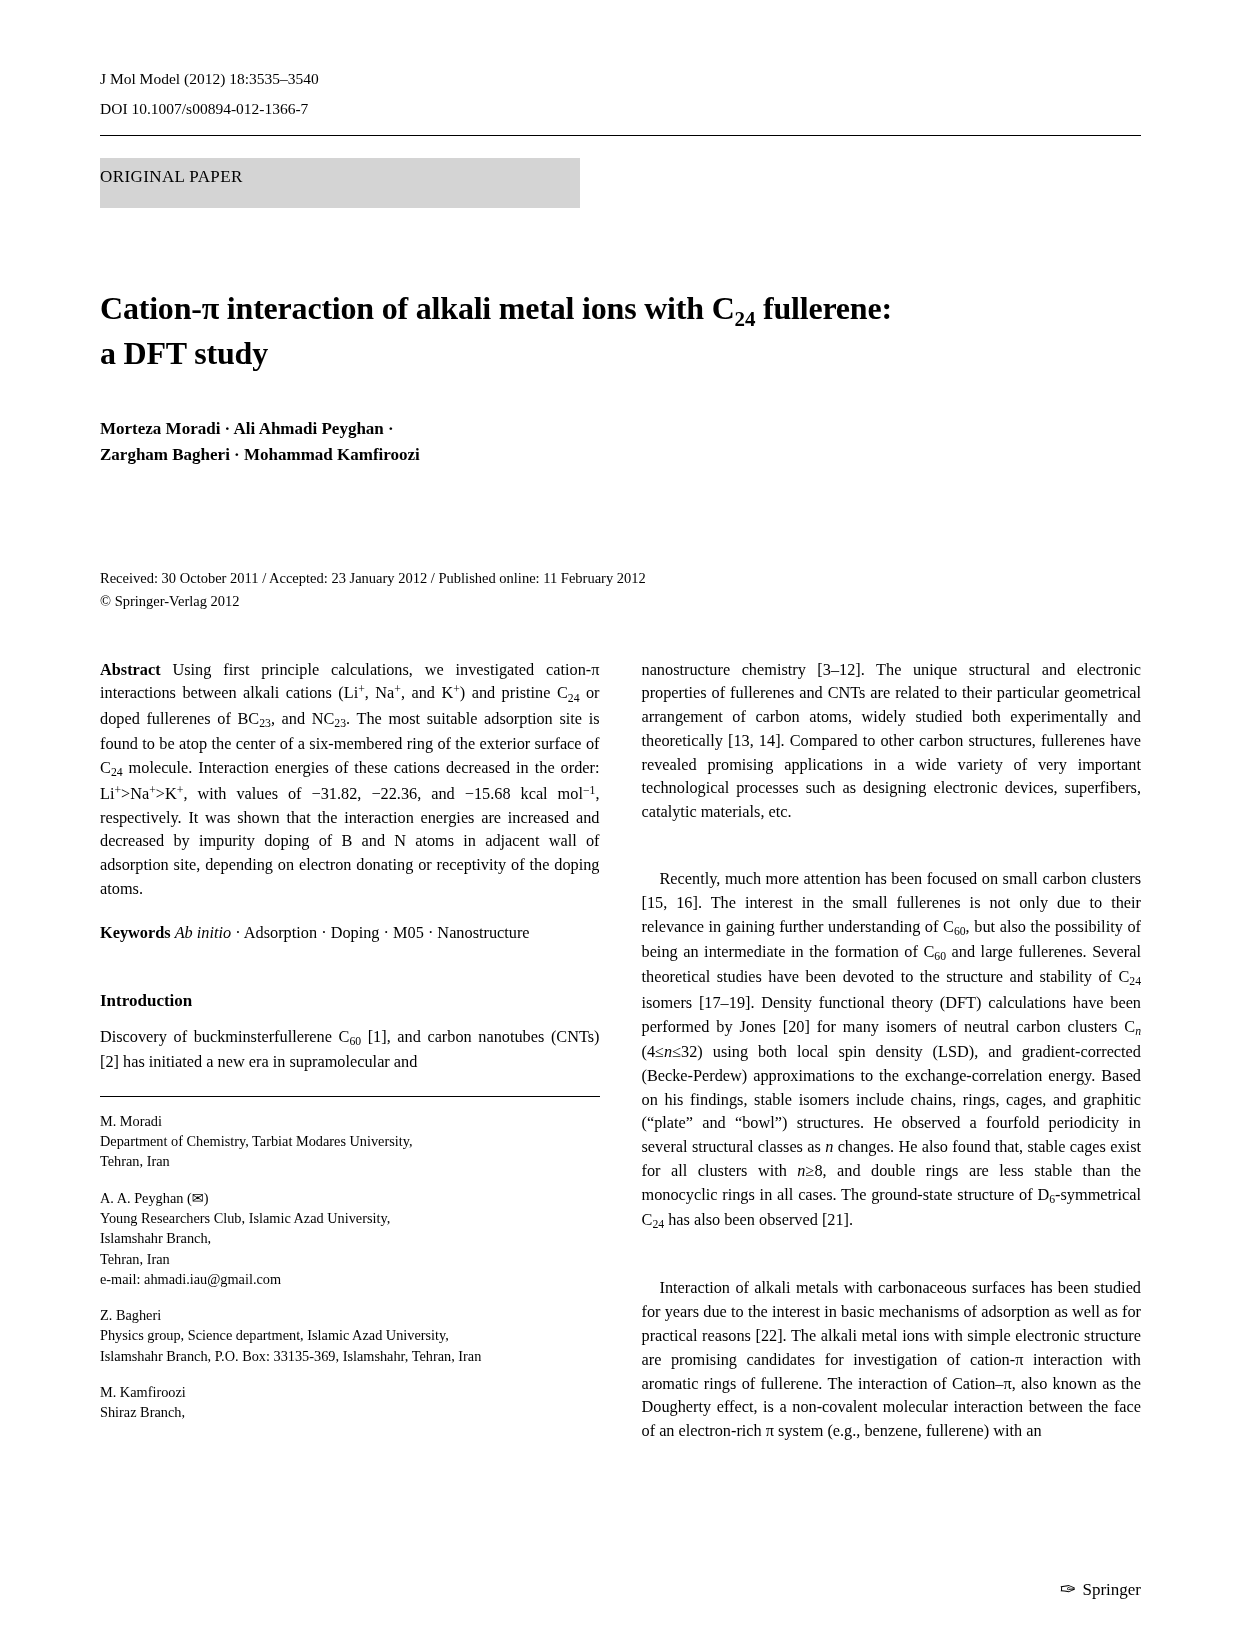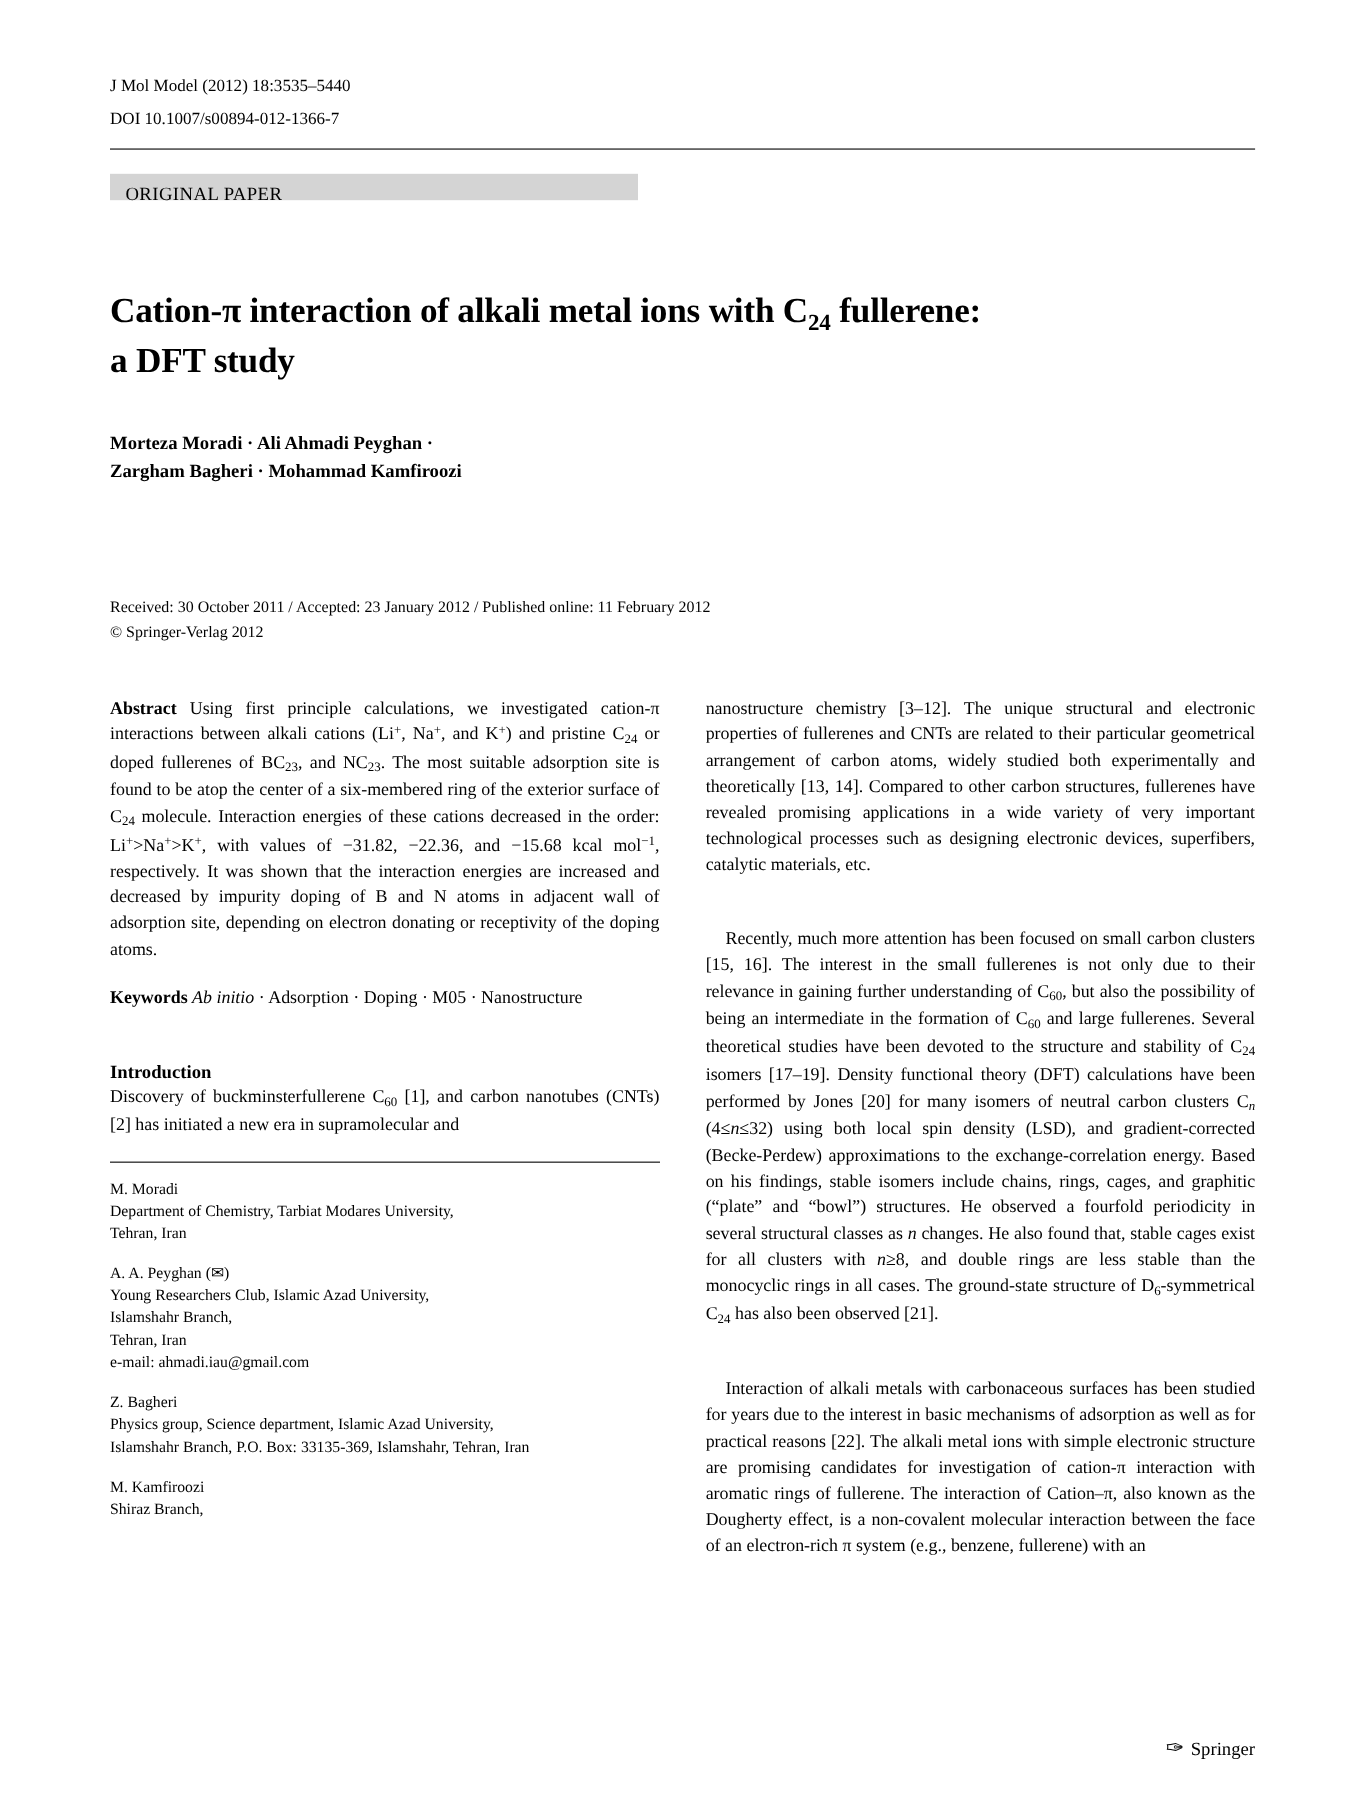--- a/index.html
+++ b/index.html
@@ -27,23 +27,22 @@
     line-height: 1.45;
     margin-top: 8px;
   }
   .rule {
     border-top: 1.2px solid #000;
     margin-top: 14px;
   }
   .paper-type {
     background: #d4d4d4;
     width: 480px;
-    height: 24px;
+    height: 50px;
     line-height: 38px;
-    padding-left: 14px;
     font-size: 17px;
     letter-spacing: 0.4px;
     box-sizing: border-box;
     margin-top: 0px;
   }
   .title {
     font-size: 32px;
     font-weight: bold;
     line-height: 1.28;
     margin-top: 80px;
@@ -97,20 +96,21 @@
     font-size: 16.3px;
     line-height: 1.46;
     text-align: justify;
   }
   .keywords b { font-weight: bold; }
   .keywords i { font-style: italic; }
   .section-head {
     font-size: 17px;
     font-weight: bold;
     margin-top: 46px;
+    margin-bottom: 14px;
     font-family: Liberation Serif, serif;
   }
   .footnote-rule {
     border-top: 0.9px solid #000;
     margin-top: 22px;
     margin-bottom: 14px;
     width: 100%;
   }
   .affil {
     font-size: 14.3px;
@@ -134,21 +134,21 @@
   }
   sub { font-size: 0.72em; vertical-align: -0.28em; }
   sup { font-size: 0.72em; vertical-align: 0.45em; }
 </style>
 </head>
 <body>
 
 <div class="page">
 
   <div>
-    <div class="journal-line">J Mol Model (2012) 18:3535–5440</div>
+    <div class="journal-line">J Mol Model (2012) 18:3535–3540</div>
     <div class="journal-line">DOI 10.1007/s00894-012-1366-7</div>
   </div>
 
   <div class="rule"></div>
 
   <div style="height:22px"></div>
 
   <div class="paper-type">ORIGINAL PAPER</div>
 
   <div class="title">

